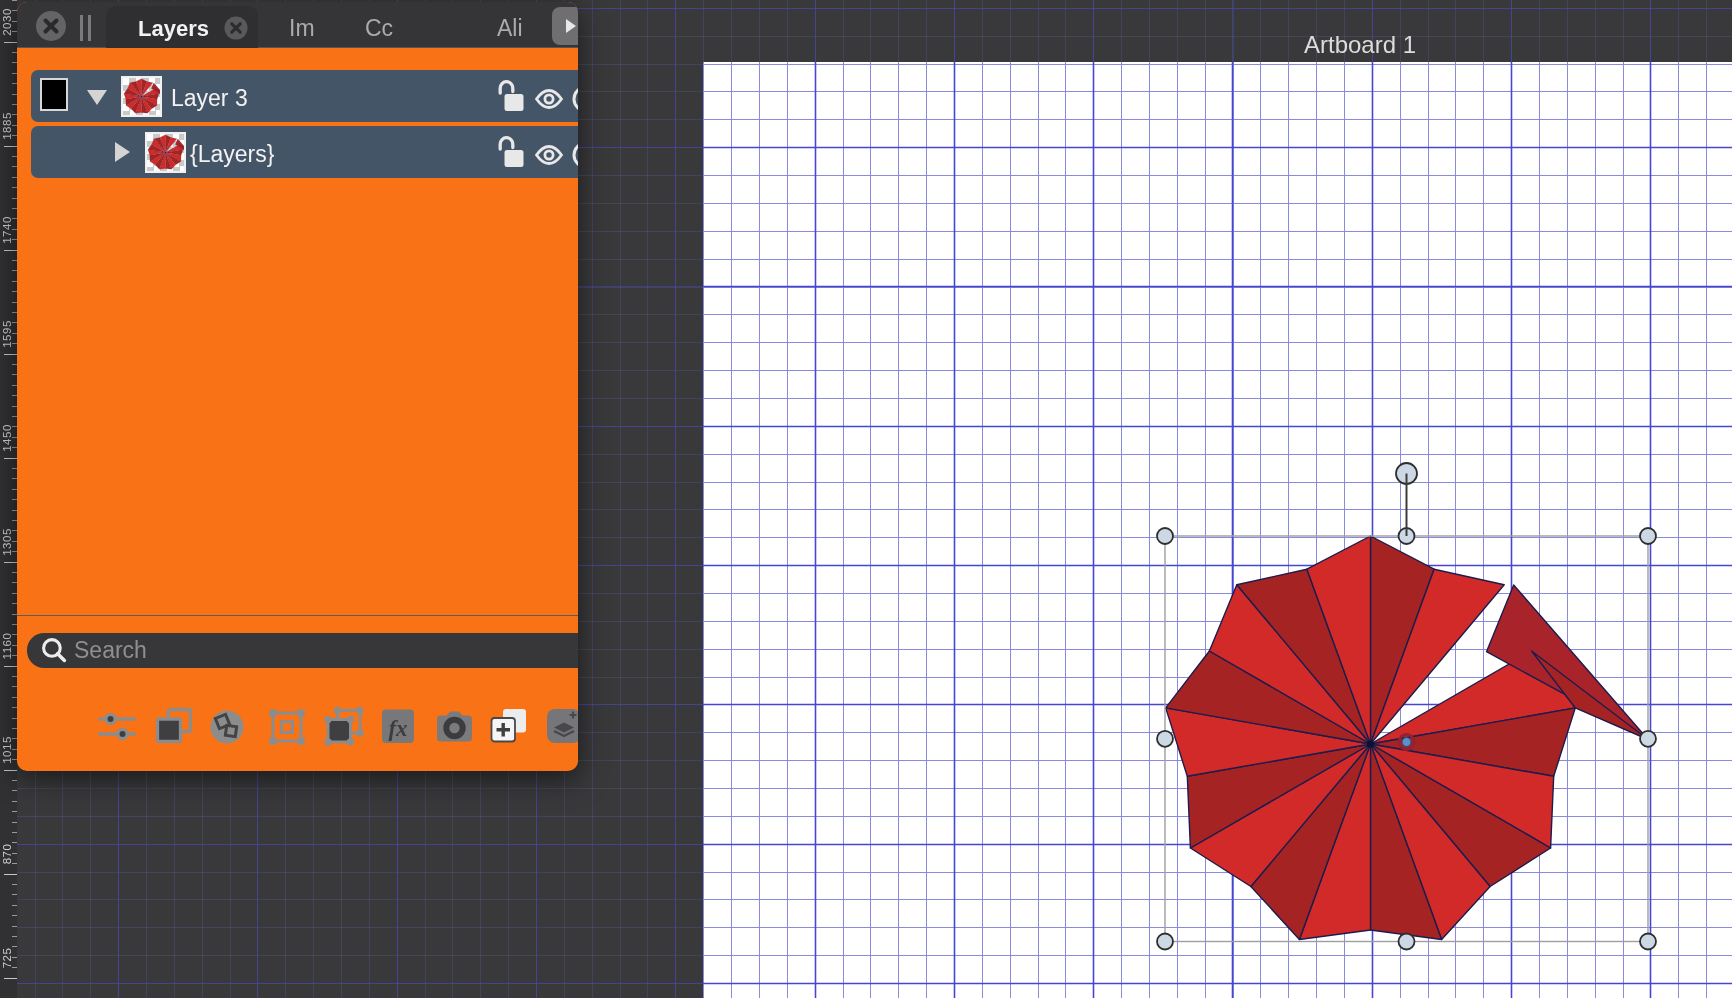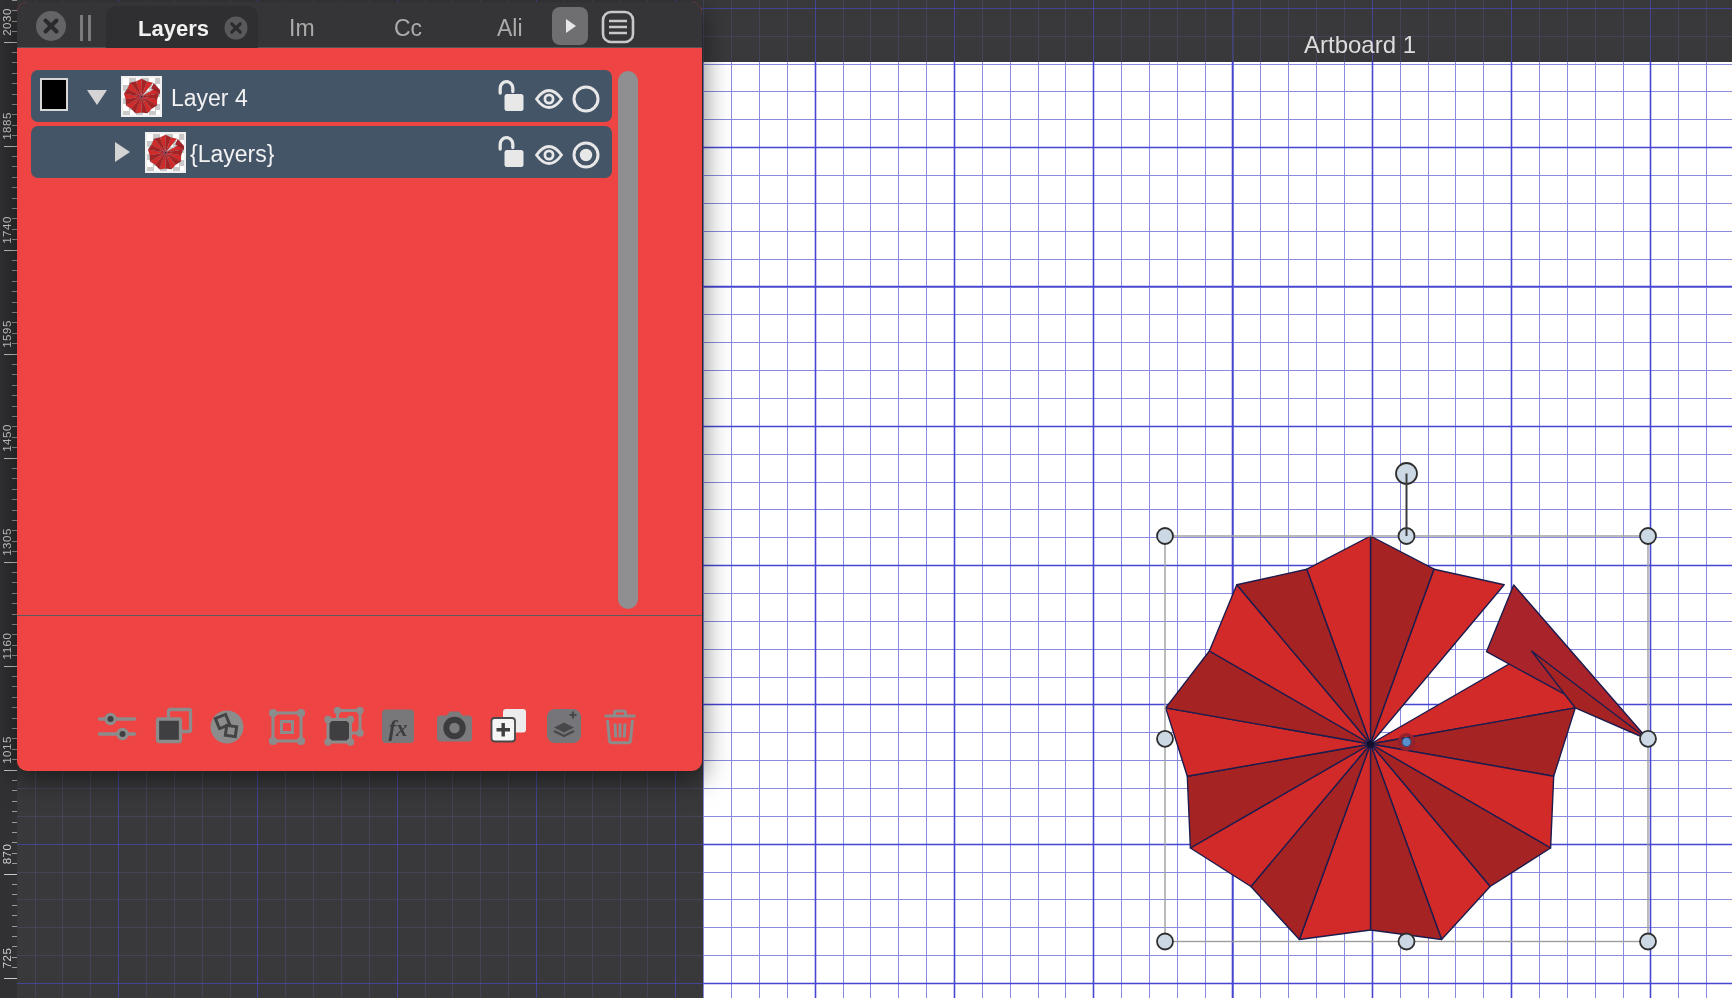--- a/index.html
+++ b/index.html
@@ -1,20 +1,20 @@
 <!DOCTYPE html>
 <html><head><meta charset="utf-8"><style>
 *{margin:0;padding:0;box-sizing:border-box}
 html,body{width:1732px;height:998px;overflow:hidden;background:#39393b;font-family:"Liberation Sans",sans-serif;}
 #canvas{position:absolute;left:17px;top:0;width:1715px;height:998px;}
 #ruler{position:absolute;left:0;top:0;width:17px;height:998px;background:#313133;overflow:hidden;z-index:5;}
 .tick{position:absolute;right:0;width:5px;height:1px;background:#9a9a9a;}
 .tickL{position:absolute;right:0;width:13px;height:1.5px;background:#c8c8c8;}
 .rlab{position:absolute;left:-15px;width:44px;height:12px;font-size:11.5px;color:#d0d0d0;text-align:center;transform:rotate(-90deg);letter-spacing:0.5px;}
-#panel{position:absolute;left:17px;top:2px;width:685px;height:769px;background:#ef4444;border-radius:10px;z-index:10;box-shadow:0 8px 28px rgba(0,0,0,0.55);overflow:hidden;}
+#panel{position:absolute;left:17px;top:2px;width:561px;height:769px;background:#f97316;border-radius:10px;z-index:10;box-shadow:0 8px 28px rgba(0,0,0,0.55);overflow:hidden;}
 #tabbar{position:absolute;left:0;top:0;width:100%;height:46px;background:#353537;border-bottom:1px solid #555557;}
 #seltab{position:absolute;left:89px;top:4px;width:152px;height:42px;background:#2f2f31;border-radius:10px 10px 0 0;}
 .tabtxt{position:absolute;top:13px;font-size:23px;color:#ababab;}
 #layers-title{position:absolute;left:121px;top:14px;font-size:22px;font-weight:700;color:#f2f2f2;z-index:3}
 .row{position:absolute;left:14px;width:581px;height:52px;background:#455568;border-radius:7px;}
 .rowtxt{position:absolute;font-size:23px;color:#f2f2f2;}
 .thumb{position:absolute;width:41px;height:41px;background:#fff;border:2px solid #f0f0f0;overflow:hidden;}
 #scroll{position:absolute;left:601px;top:69px;width:20px;height:538px;background:#8f8f91;border-radius:10px;}
 #sep{position:absolute;left:0px;top:613px;width:100%;height:1px;background:#5c5c5e;}
 #search{position:absolute;left:10px;top:631px;width:614px;height:35px;background:#37373a;border-radius:17px;}
@@ -428,21 +428,21 @@
         <path d="M10.5 10.5 L21.5 21.5 M21.5 10.5 L10.5 21.5" stroke="#2a2a2c" stroke-width="4" stroke-linecap="round"></path>
       </svg>
     <div style="position:absolute;left:63px;top:13px;width:2.5px;height:26px;background:#7a7a7c"></div>
     <div style="position:absolute;left:71px;top:13px;width:2.5px;height:26px;background:#7a7a7c"></div>
     <div id="layers-title">Layers</div>
     <svg style="position:absolute;left:207px;top:14px;z-index:3" width="24" height="24" viewBox="0 0 24 24">
         <circle cx="12" cy="12" r="11.5" fill="#59595b"></circle>
         <path d="M7.8 7.8 L16.2 16.2 M16.2 7.8 L7.8 16.2" stroke="#2c2c2e" stroke-width="3.2" stroke-linecap="round"></path>
       </svg>
     <div class="tabtxt" style="left:272px">Im</div>
-    <div class="tabtxt" style="left:377px">Cc</div>
+    <div class="tabtxt" style="left:348px">Cc</div>
     <div class="tabtxt" style="left:480px">Ali</div>
     <svg style="position:absolute;left:535px;top:5px" width="36" height="38" viewBox="0 0 36 38">
         <rect x="0" y="0" width="36" height="38" rx="8" fill="#6f6f71"></rect>
         <path d="M14 12 L24 19 L14 26 Z" fill="#e8e8ea"></path>
       </svg>
     <svg style="position:absolute;left:584px;top:8px" width="34" height="34" viewBox="0 0 34 34">
         <rect x="2" y="2" width="30" height="30" rx="8" fill="none" stroke="#c8c8ca" stroke-width="2.6"></rect>
         <path d="M8 11 H26 M8 17 H26 M8 23 H26" stroke="#c8c8ca" stroke-width="2.6"></path>
       </svg>
   </div>
@@ -469,21 +469,21 @@
 <polygon points="1370.5,744.0 1187.3,776.3 1165.7,707.9" fill="#d22a28" stroke="#1c1c4e" stroke-width="1.4" stroke-linejoin="round"></polygon>
 <polygon points="1370.5,744.0 1165.7,707.9 1209.4,651.0" fill="#a52423" stroke="#1c1c4e" stroke-width="1.4" stroke-linejoin="round"></polygon>
 <polygon points="1370.5,744.0 1209.4,651.0 1236.8,584.7" fill="#d22a28" stroke="#1c1c4e" stroke-width="1.4" stroke-linejoin="round"></polygon>
 <polygon points="1370.5,744.0 1236.8,584.7 1306.9,569.2" fill="#a52423" stroke="#1c1c4e" stroke-width="1.4" stroke-linejoin="round"></polygon>
 <polygon points="1370.5,744.0 1306.9,569.2 1370.5,536.0" fill="#d22a28" stroke="#1c1c4e" stroke-width="1.4" stroke-linejoin="round"></polygon>
 <polygon points="1513.7,585.0 1486.5,651.7 1648.0,739.5" fill="#a8242a" stroke="#1c1c4e" stroke-width="1.4" stroke-linejoin="round"></polygon>
 <polygon points="1531.6,651.0 1575.3,707.9 1648.0,739.5" fill="#a52423" stroke="#1c1c4e" stroke-width="1.4" stroke-linejoin="round"></polygon>
 <circle cx="1370.5" cy="744.0" r="3.5" fill="#10102c"></circle>
         </svg>
       </div>
-    <div class="rowtxt" style="left:140px;top:15px">Layer 4</div>
+    <div class="rowtxt" style="left:140px;top:15px">Layer 3</div>
     <svg style="position:absolute;left:465px;top:8px" width="31" height="35" viewBox="0 0 31 35">
         <path d="M4.2 15 V10 A6.3 6.3 0 0 1 16.8 10 V13.5" fill="none" stroke="#e8e8e8" stroke-width="3.3" stroke-linecap="round"></path>
         <rect x="8.5" y="16" width="19" height="17" rx="2.5" fill="#e8e8e8"></rect>
       </svg>
     <svg style="position:absolute;left:504px;top:19px" width="28" height="20" viewBox="0 0 28 20">
         <path d="M1.5 10 Q7.5 1.5 14 1.5 Q20.5 1.5 26.5 10 Q20.5 18.5 14 18.5 Q7.5 18.5 1.5 10 Z" fill="none" stroke="#e8e8e8" stroke-width="2.8"></path>
         <circle cx="14" cy="10" r="4.1" fill="none" stroke="#e8e8e8" stroke-width="2.8"></circle>
       </svg>
     <svg style="position:absolute;left:541px;top:15px" width="28" height="28" viewBox="0 0 28 28">
         <circle cx="14" cy="14" r="12" fill="none" stroke="#e8e8e8" stroke-width="3"></circle>
@@ -527,20 +527,31 @@
         <path d="M1.5 10 Q7.5 1.5 14 1.5 Q20.5 1.5 26.5 10 Q20.5 18.5 14 18.5 Q7.5 18.5 1.5 10 Z" fill="none" stroke="#e8e8e8" stroke-width="2.8"></path>
         <circle cx="14" cy="10" r="4.1" fill="none" stroke="#e8e8e8" stroke-width="2.8"></circle>
       </svg>
     <svg style="position:absolute;left:541px;top:15px" width="28" height="28" viewBox="0 0 28 28">
         <circle cx="14" cy="14" r="12" fill="none" stroke="#e8e8e8" stroke-width="3"></circle>
         <circle cx="14" cy="14" r="6.2" fill="#e8e8e8"></circle>
       </svg>
   </div>
   <div id="scroll"></div>
   <div id="sep"></div>
+  <div id="search">
+    <svg style="position:absolute;left:14px;top:4px" width="26" height="26" viewBox="0 0 25 25">
+        <circle cx="10.5" cy="10.5" r="8" fill="none" stroke="#ececec" stroke-width="3"></circle>
+        <line x1="16" y1="16" x2="22.5" y2="22.5" stroke="#ececec" stroke-width="3.4" stroke-linecap="round"></line>
+      </svg>
+    <div id="searchtxt">Search</div>
+    <svg style="position:absolute;left:574px;top:5px" width="25" height="25" viewBox="0 0 25 25">
+        <circle cx="12.5" cy="12.5" r="11" fill="none" stroke="#ececec" stroke-width="2.6"></circle>
+        <path d="M8.5 8.5 L16.5 16.5 M16.5 8.5 L8.5 16.5" stroke="#ececec" stroke-width="2.6" stroke-linecap="round"></path>
+      </svg>
+  </div>
   <svg class="ticon" style="left:80px" viewBox="0 0 40 40">
       <g stroke="#8c8c8c" stroke-width="3.4" stroke-linecap="round">
         <line x1="2.5" y1="13" x2="37.5" y2="13"></line>
         <line x1="2.5" y1="28" x2="37.5" y2="28"></line>
       </g>
       <circle cx="13.5" cy="13" r="4.6" fill="#3f3f41" stroke="#8c8c8c" stroke-width="3.2"></circle>
       <circle cx="25.5" cy="28" r="4.6" fill="#3f3f41" stroke="#8c8c8c" stroke-width="3.2"></circle>
     </svg>
     <svg class="ticon" style="left:137px" viewBox="0 0 40 40">
       <rect x="14.5" y="3.5" width="22" height="22" rx="1.5" fill="none" stroke="#8c8c8c" stroke-width="3.3"></rect>

